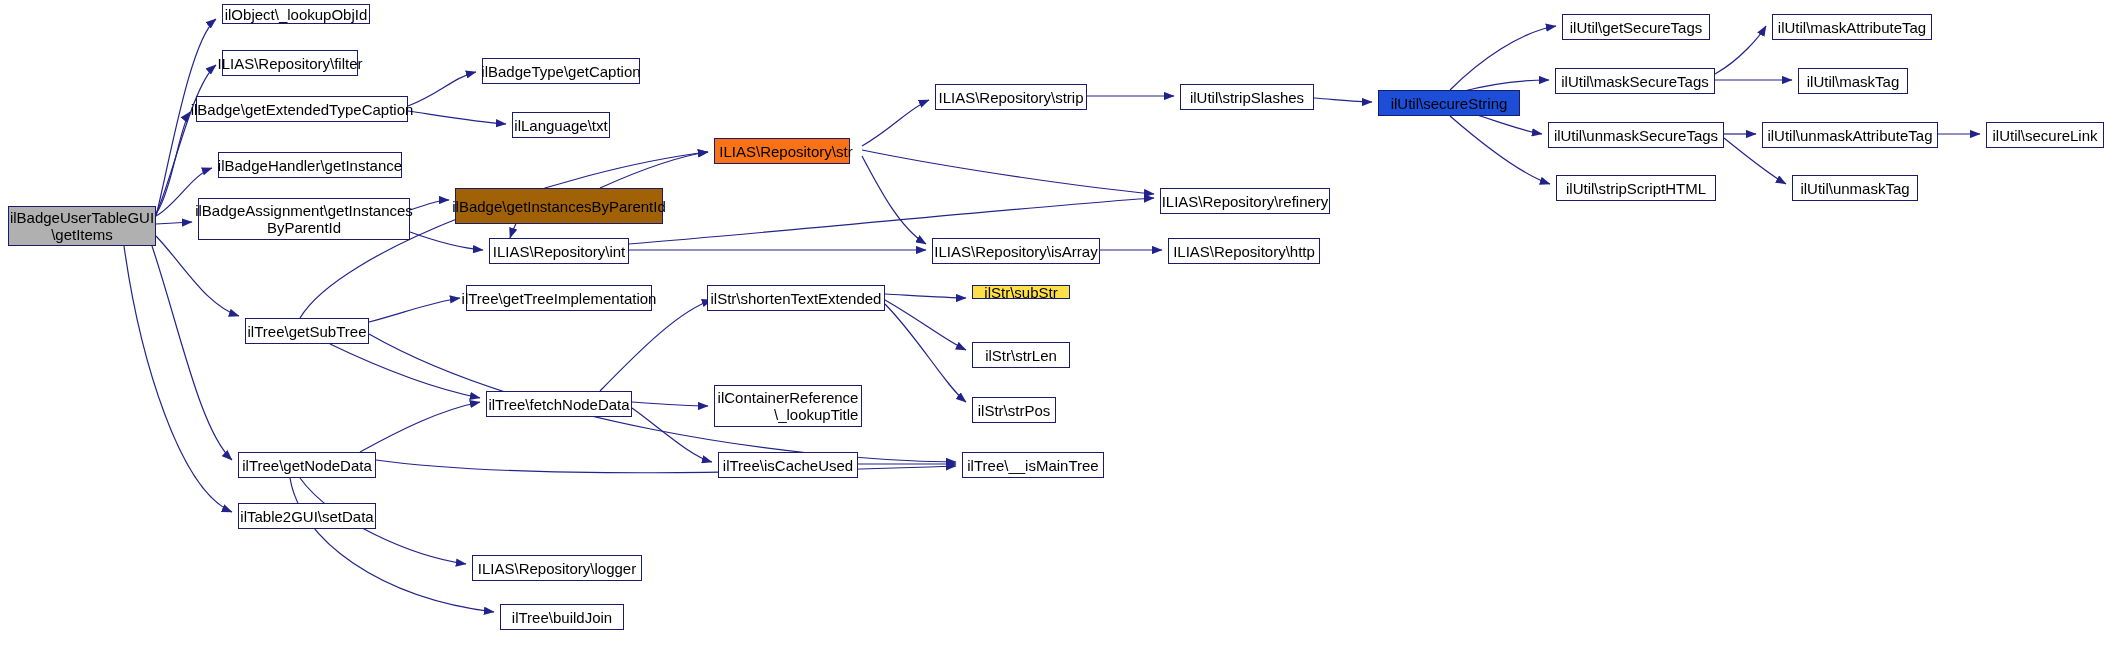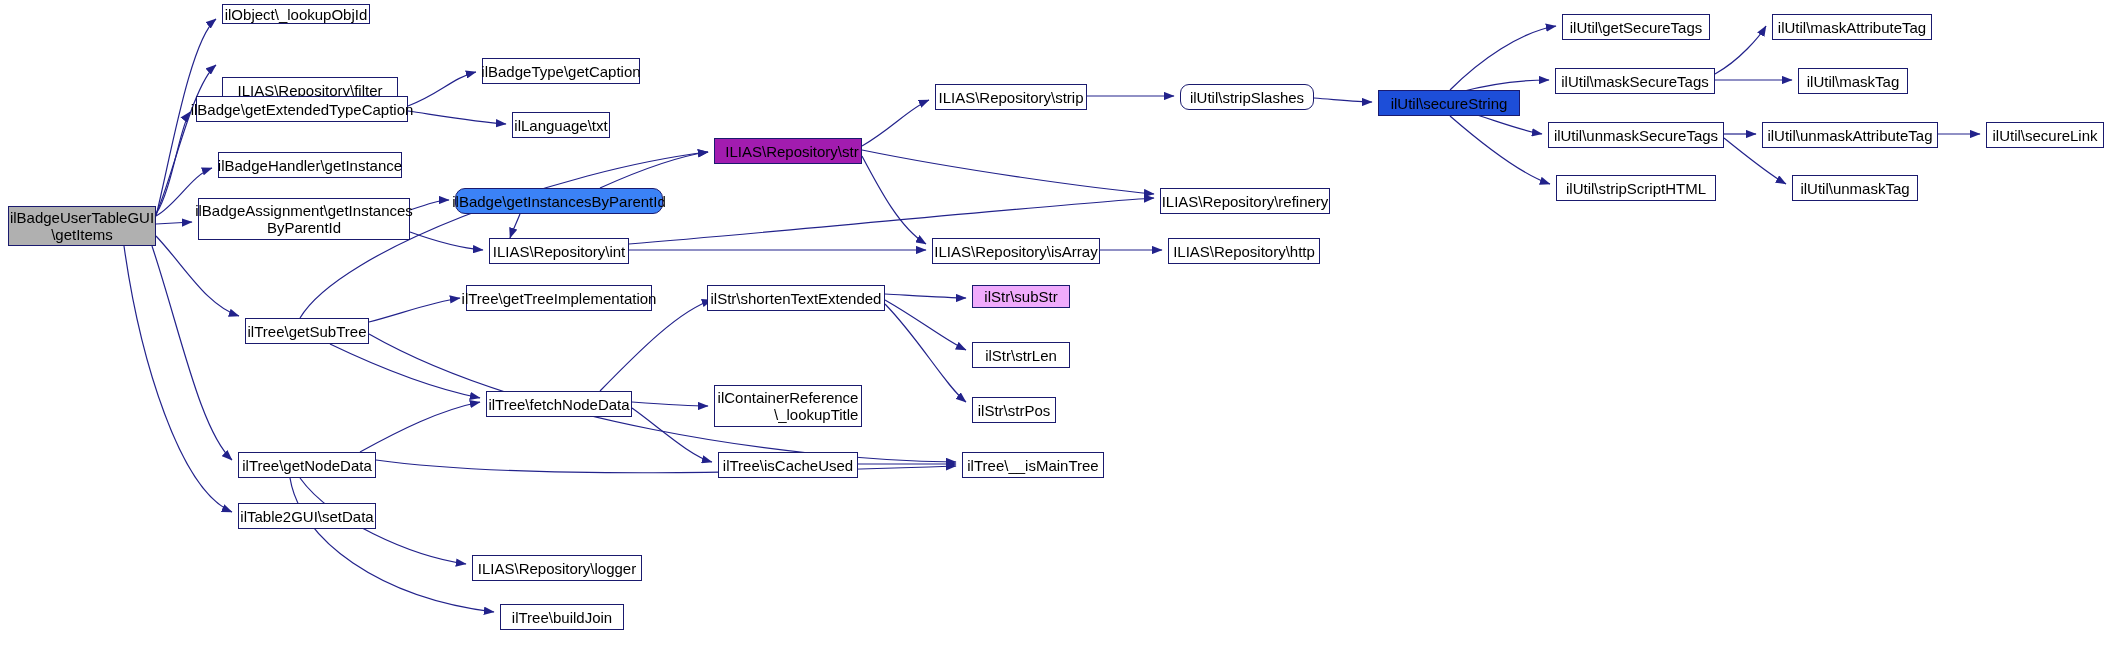--- a/index.html
+++ b/index.html
@@ -98,48 +98,48 @@
         <path d="M1715,74 C1740,60 1760,36 1766,26" marker-end="url(#arrow)" stroke="#22228b"></path>
         <path d="M1715,80 C1745,80 1775,80 1792,80" marker-end="url(#arrow)" stroke="#22228b"></path>
         <path d="M1724,134 C1740,134 1750,134 1756,134" marker-end="url(#arrow)" stroke="#22228b"></path>
         <path d="M1724,138 C1745,155 1770,175 1786,184" marker-end="url(#arrow)" stroke="#22228b"></path>
         <path d="M1938,134 C1960,134 1972,134 1980,134" marker-end="url(#arrow)" stroke="#22228b"></path>
       </g>
   </svg>
 <div class="node root" style="left: 8px; top: 206px; width: 148px; height: 40px; border-color: rgb(26, 26, 110); background: rgb(176, 176, 176);">ilBadgeUserTableGUI
 \getItems</div>
     <div class="node" style="left: 222px; top: 4px; width: 148px; height: 20px; border-color: rgb(26, 26, 110); background: rgb(255, 255, 255);">ilObject\_lookupObjId</div>
-    <div class="node" style="left: 222px; top: 50px; width: 176px; height: 26px; border-color: rgb(26, 26, 110); background: rgb(255, 255, 255); margin-top: 27px;">ILIAS\Repository\filter</div>
+    <div class="node" style="left: 222px; top: 50px; width: 136px; height: 26px; border-color: rgb(26, 26, 110); background: rgb(255, 255, 255);">ILIAS\Repository\filter</div>
     <div class="node" style="left: 196px; top: 96px; width: 212px; height: 26px; border-color: rgb(26, 26, 110); background: rgb(255, 255, 255);">ilBadge\getExtendedTypeCaption</div>
     <div class="node" style="left: 218px; top: 152px; width: 184px; height: 26px; border-color: rgb(26, 26, 110); background: rgb(255, 255, 255);">ilBadgeHandler\getInstance</div>
     <div class="node" style="left: 198px; top: 198px; width: 212px; height: 42px; border-color: rgb(26, 26, 110); background: rgb(255, 255, 255);">ilBadgeAssignment\getInstances
 ByParentId</div>
     <div class="node" style="left: 245px; top: 318px; width: 124px; height: 26px; border-color: rgb(26, 26, 110); background: rgb(255, 255, 255);">ilTree\getSubTree</div>
     <div class="node" style="left: 238px; top: 452px; width: 138px; height: 26px; border-color: rgb(26, 26, 110); background: rgb(255, 255, 255);">ilTree\getNodeData</div>
     <div class="node" style="left: 238px; top: 503px; width: 138px; height: 26px; border-color: rgb(26, 26, 110); background: rgb(255, 255, 255);">ilTable2GUI\setData</div>
     <div class="node" style="left: 482px; top: 58px; width: 158px; height: 26px; border-color: rgb(26, 26, 110); background: rgb(255, 255, 255);">ilBadgeType\getCaption</div>
     <div class="node" style="left: 512px; top: 112px; width: 98px; height: 26px; border-color: rgb(26, 26, 110); background: rgb(255, 255, 255);">ilLanguage\txt</div>
-    <div class="node" style="left: 455px; top: 188px; width: 208px; height: 26px; border-color: rgb(26, 26, 110); background: #3b82f6; border-radius: 10px;">ilBadge\getInstancesByParentId</div>
+    <div class="node" style="left: 455px; top: 188px; width: 208px; height: 36px; border-color: rgb(26, 26, 110); background: #a16207;">ilBadge\getInstancesByParentId</div>
     <div class="node" style="left: 489px; top: 238px; width: 140px; height: 26px; border-color: rgb(26, 26, 110); background: rgb(255, 255, 255);">ILIAS\Repository\int</div>
     <div class="node" style="left: 466px; top: 285px; width: 186px; height: 26px; border-color: rgb(26, 26, 110); background: rgb(255, 255, 255);">ilTree\getTreeImplementation</div>
     <div class="node" style="left: 486px; top: 391px; width: 146px; height: 26px; border-color: rgb(26, 26, 110); background: rgb(255, 255, 255);">ilTree\fetchNodeData</div>
     <div class="node" style="left: 472px; top: 555px; width: 170px; height: 26px; border-color: rgb(26, 26, 110); background: rgb(255, 255, 255);">ILIAS\Repository\logger</div>
     <div class="node" style="left: 500px; top: 604px; width: 124px; height: 26px; border-color: rgb(26, 26, 110); background: rgb(255, 255, 255);">ilTree\buildJoin</div>
-    <div class="node" style="left: 714px; top: 138px; width: 148px; height: 26px; border-color: rgb(26, 26, 110); background: #a21caf; padding-left: 12px;">ILIAS\Repository\str</div>
+    <div class="node" style="left: 714px; top: 138px; width: 136px; height: 26px; border-color: rgb(26, 26, 110); background: #f97316; padding-left: 12px;">ILIAS\Repository\str</div>
     <div class="node" style="left: 707px; top: 285px; width: 178px; height: 26px; border-color: rgb(26, 26, 110); background: rgb(255, 255, 255);">ilStr\shortenTextExtended</div>
     <div class="node" style="left: 714px; top: 385px; width: 148px; height: 42px; border-color: rgb(26, 26, 110); background: rgb(255, 255, 255); text-align: right;">ilContainerReference
 \_lookupTitle</div>
     <div class="node" style="left: 718px; top: 452px; width: 140px; height: 26px; border-color: rgb(26, 26, 110); background: rgb(255, 255, 255);">ilTree\isCacheUsed</div>
     <div class="node" style="left: 935px; top: 84px; width: 152px; height: 26px; border-color: rgb(26, 26, 110); background: rgb(255, 255, 255);">ILIAS\Repository\strip</div>
     <div class="node" style="left: 932px; top: 238px; width: 168px; height: 26px; border-color: rgb(26, 26, 110); background: rgb(255, 255, 255);">ILIAS\Repository\isArray</div>
-    <div class="node" style="left: 972px; top: 285px; width: 98px; height: 23px; border-color: rgb(26, 26, 110); background: #f0abfc;">ilStr\subStr</div>
+    <div class="node" style="left: 972px; top: 285px; width: 98px; height: 14px; border-color: rgb(26, 26, 110); background: #fde047;">ilStr\subStr</div>
     <div class="node" style="left: 972px; top: 342px; width: 98px; height: 26px; border-color: rgb(26, 26, 110); background: rgb(255, 255, 255);">ilStr\strLen</div>
     <div class="node" style="left: 972px; top: 397px; width: 84px; height: 26px; border-color: rgb(26, 26, 110); background: rgb(255, 255, 255);">ilStr\strPos</div>
     <div class="node" style="left: 962px; top: 452px; width: 142px; height: 26px; border-color: rgb(26, 26, 110); background: rgb(255, 255, 255);">ilTree\__isMainTree</div>
-    <div class="node" style="left: 1180px; top: 84px; width: 134px; height: 26px; border-color: rgb(26, 26, 110); background: rgb(255, 255, 255); border-radius: 9px;">ilUtil\stripSlashes</div>
+    <div class="node" style="left: 1180px; top: 84px; width: 134px; height: 26px; border-color: rgb(26, 26, 110); background: rgb(255, 255, 255);">ilUtil\stripSlashes</div>
     <div class="node" style="left: 1160px; top: 188px; width: 170px; height: 26px; border-color: rgb(26, 26, 110); background: rgb(255, 255, 255);">ILIAS\Repository\refinery</div>
     <div class="node" style="left: 1168px; top: 238px; width: 152px; height: 26px; border-color: rgb(26, 26, 110); background: rgb(255, 255, 255);">ILIAS\Repository\http</div>
     <div class="node" style="left: 1378px; top: 90px; width: 142px; height: 26px; border-color: rgb(26, 26, 110); background: #1d4ed8;">ilUtil\secureString</div>
     <div class="node" style="left: 1562px; top: 14px; width: 148px; height: 26px; border-color: rgb(26, 26, 110); background: rgb(255, 255, 255);">ilUtil\getSecureTags</div>
     <div class="node" style="left: 1555px; top: 68px; width: 160px; height: 26px; border-color: rgb(26, 26, 110); background: rgb(255, 255, 255);">ilUtil\maskSecureTags</div>
     <div class="node" style="left: 1548px; top: 122px; width: 176px; height: 26px; border-color: rgb(26, 26, 110); background: rgb(255, 255, 255);">ilUtil\unmaskSecureTags</div>
     <div class="node" style="left: 1556px; top: 175px; width: 160px; height: 26px; border-color: rgb(26, 26, 110); background: rgb(255, 255, 255);">ilUtil\stripScriptHTML</div>
     <div class="node" style="left: 1772px; top: 14px; width: 160px; height: 26px; border-color: rgb(26, 26, 110); background: rgb(255, 255, 255);">ilUtil\maskAttributeTag</div>
     <div class="node" style="left: 1798px; top: 68px; width: 110px; height: 26px; border-color: rgb(26, 26, 110); background: rgb(255, 255, 255);">ilUtil\maskTag</div>
     <div class="node" style="left: 1762px; top: 122px; width: 176px; height: 26px; border-color: rgb(26, 26, 110); background: rgb(255, 255, 255);">ilUtil\unmaskAttributeTag</div>

